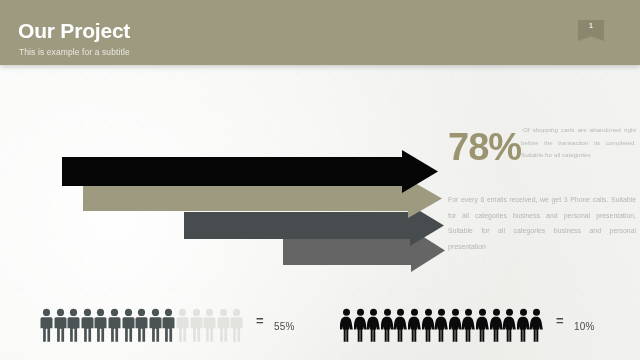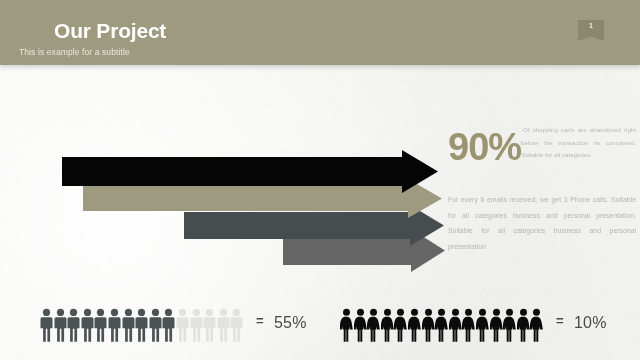--- a/index.html
+++ b/index.html
@@ -28,21 +28,21 @@
 
   
   #header{
     position:absolute;left:0;top:0;width:640px;height:65px;
     background:#9d9a80;
     box-shadow:0 2px 5px rgba(0,0,0,0.18);
   }
   #header-title{
     position:absolute;left:18px;top:20px;
     font-size:21px;font-weight:bold;color:#ffffff;
-    letter-spacing:-0.2px;line-height:1;margin-left:36px;
+    letter-spacing:-0.2px;line-height:1;
   }
   #header-subtitle{
     position:absolute;left:19px;top:47px;
     font-size:8.5px;color:#e9e8df;font-weight:normal;
     letter-spacing:0.1px;
     text-align:right;
   }
   
   #badge{
     position:absolute;right:36px;top:20px;width:26px;height:22px;
@@ -89,21 +89,21 @@
   
   .picto-row{position:absolute;height:44px;}
   .figs{position:absolute;left:0;top:0;height:40px;display:flex;align-items:flex-end;}
   .fig{position:relative;width:13px;height:34px;margin-right:0.6px;}
   .fig svg{display:block;width:13px;height:34px;}
   .eq{
     position:absolute;top:12px;font-size:13px;font-weight:bold;
     color:#4a4a4a;letter-spacing:0;line-height:1;
   }
   .pct{
-    position:absolute;top:13px;font-size:16px;color:#4a4a4a;
+    position:absolute;top:20px;font-size:10px;color:#4a4a4a;
     line-height:1;letter-spacing:0.2px;
   }
 </style>
 </head>
 <body>
 
 <div id="slide">
 
   <div id="speckle"></div>
 
@@ -138,21 +138,21 @@
       <div class="arrow" style="left: 283px; top: 236px; width: 162px; height: 29px; z-index: 7;">
         <div class="body" style="width: 128px; background: rgb(101, 101, 101);"></div>
         <div class="head" style="left: 128px; width: 34px;">
           <div class="tri" style="background: rgb(101, 101, 101);"></div>
         </div>
       </div>
     </div>
 
   <div id="right-col">
     <div id="stat-row">
-      <div id="stat-number">90%</div>
+      <div id="stat-number">78%</div>
       <div id="stat-para">·Of shopping carts are abandoned right before the transaction its completed. Suitable for all categories</div>
     </div>
     <div id="body-para">For every 6 emails received, we get 3 Phone calls. Suitable for all categories business and personal presentation, Suitable for all categories business and personal presentation</div>
   </div>
 
   <div id="pictograms">
       <div class="picto-row" style="left: 40px; top: 302px;">
         <div class="figs">
           <div class="fig">
             <svg viewBox="0 0 13 34" xmlns="http://www.w3.org/2000/svg">

